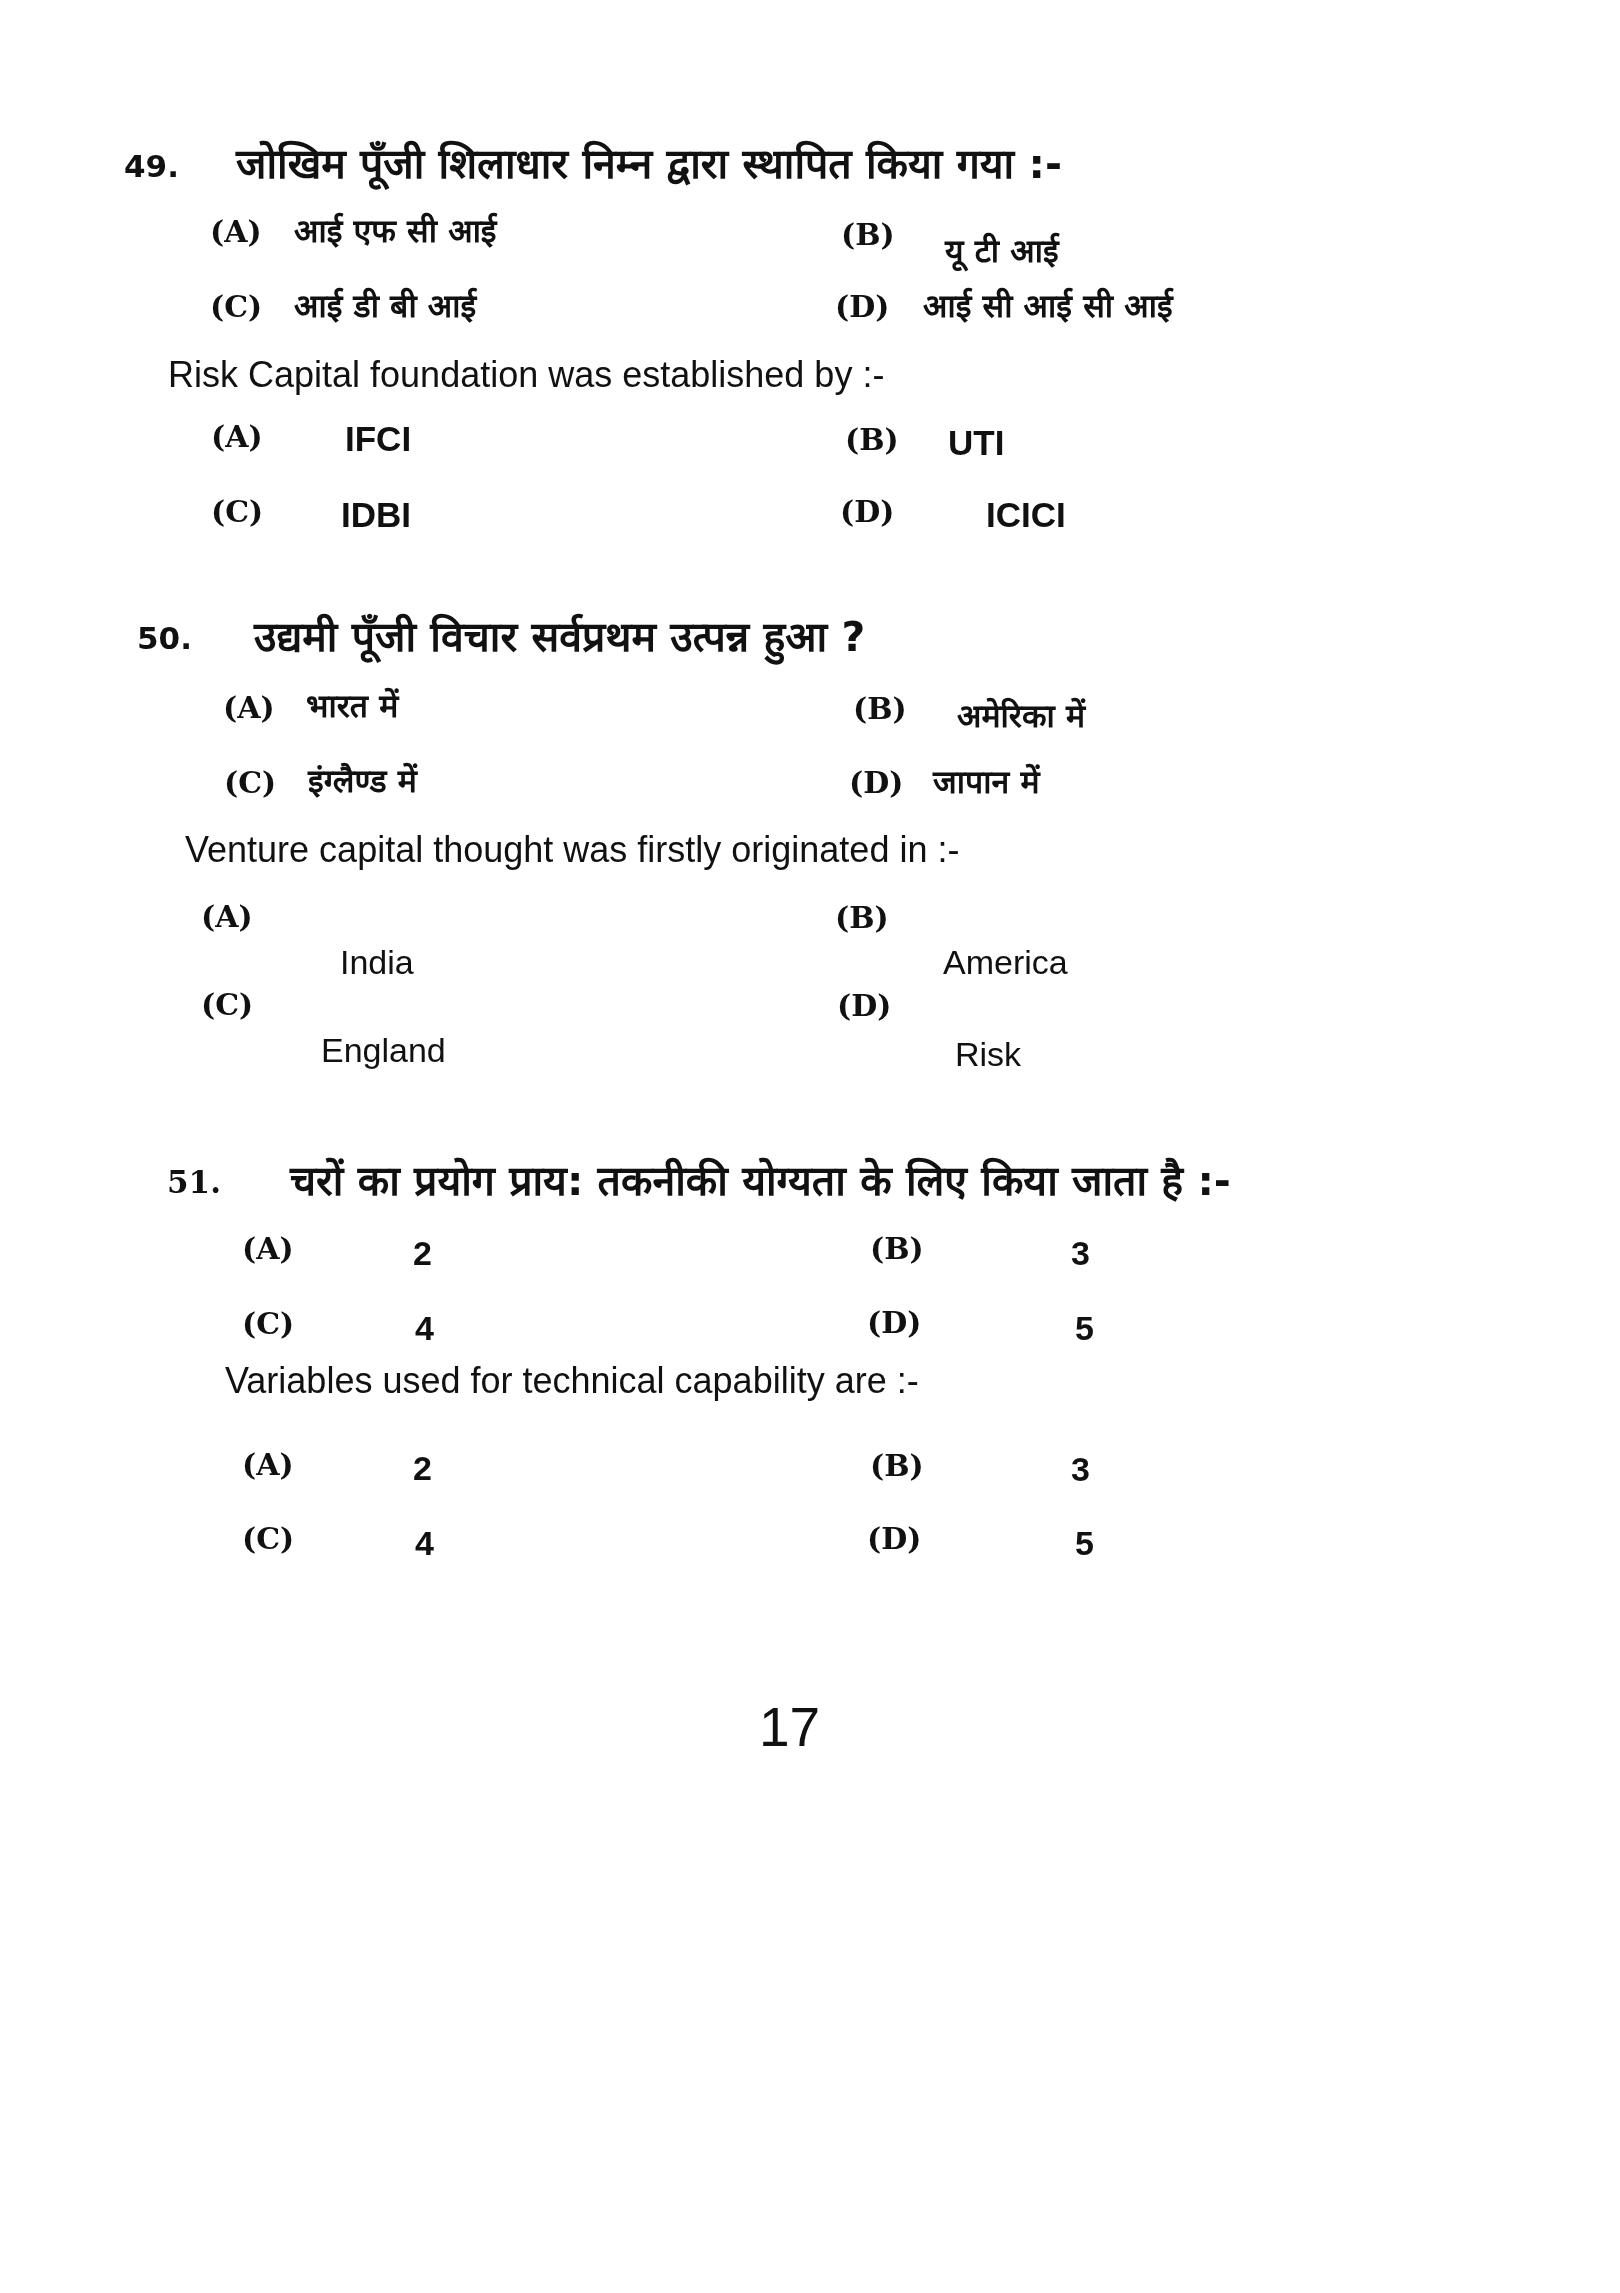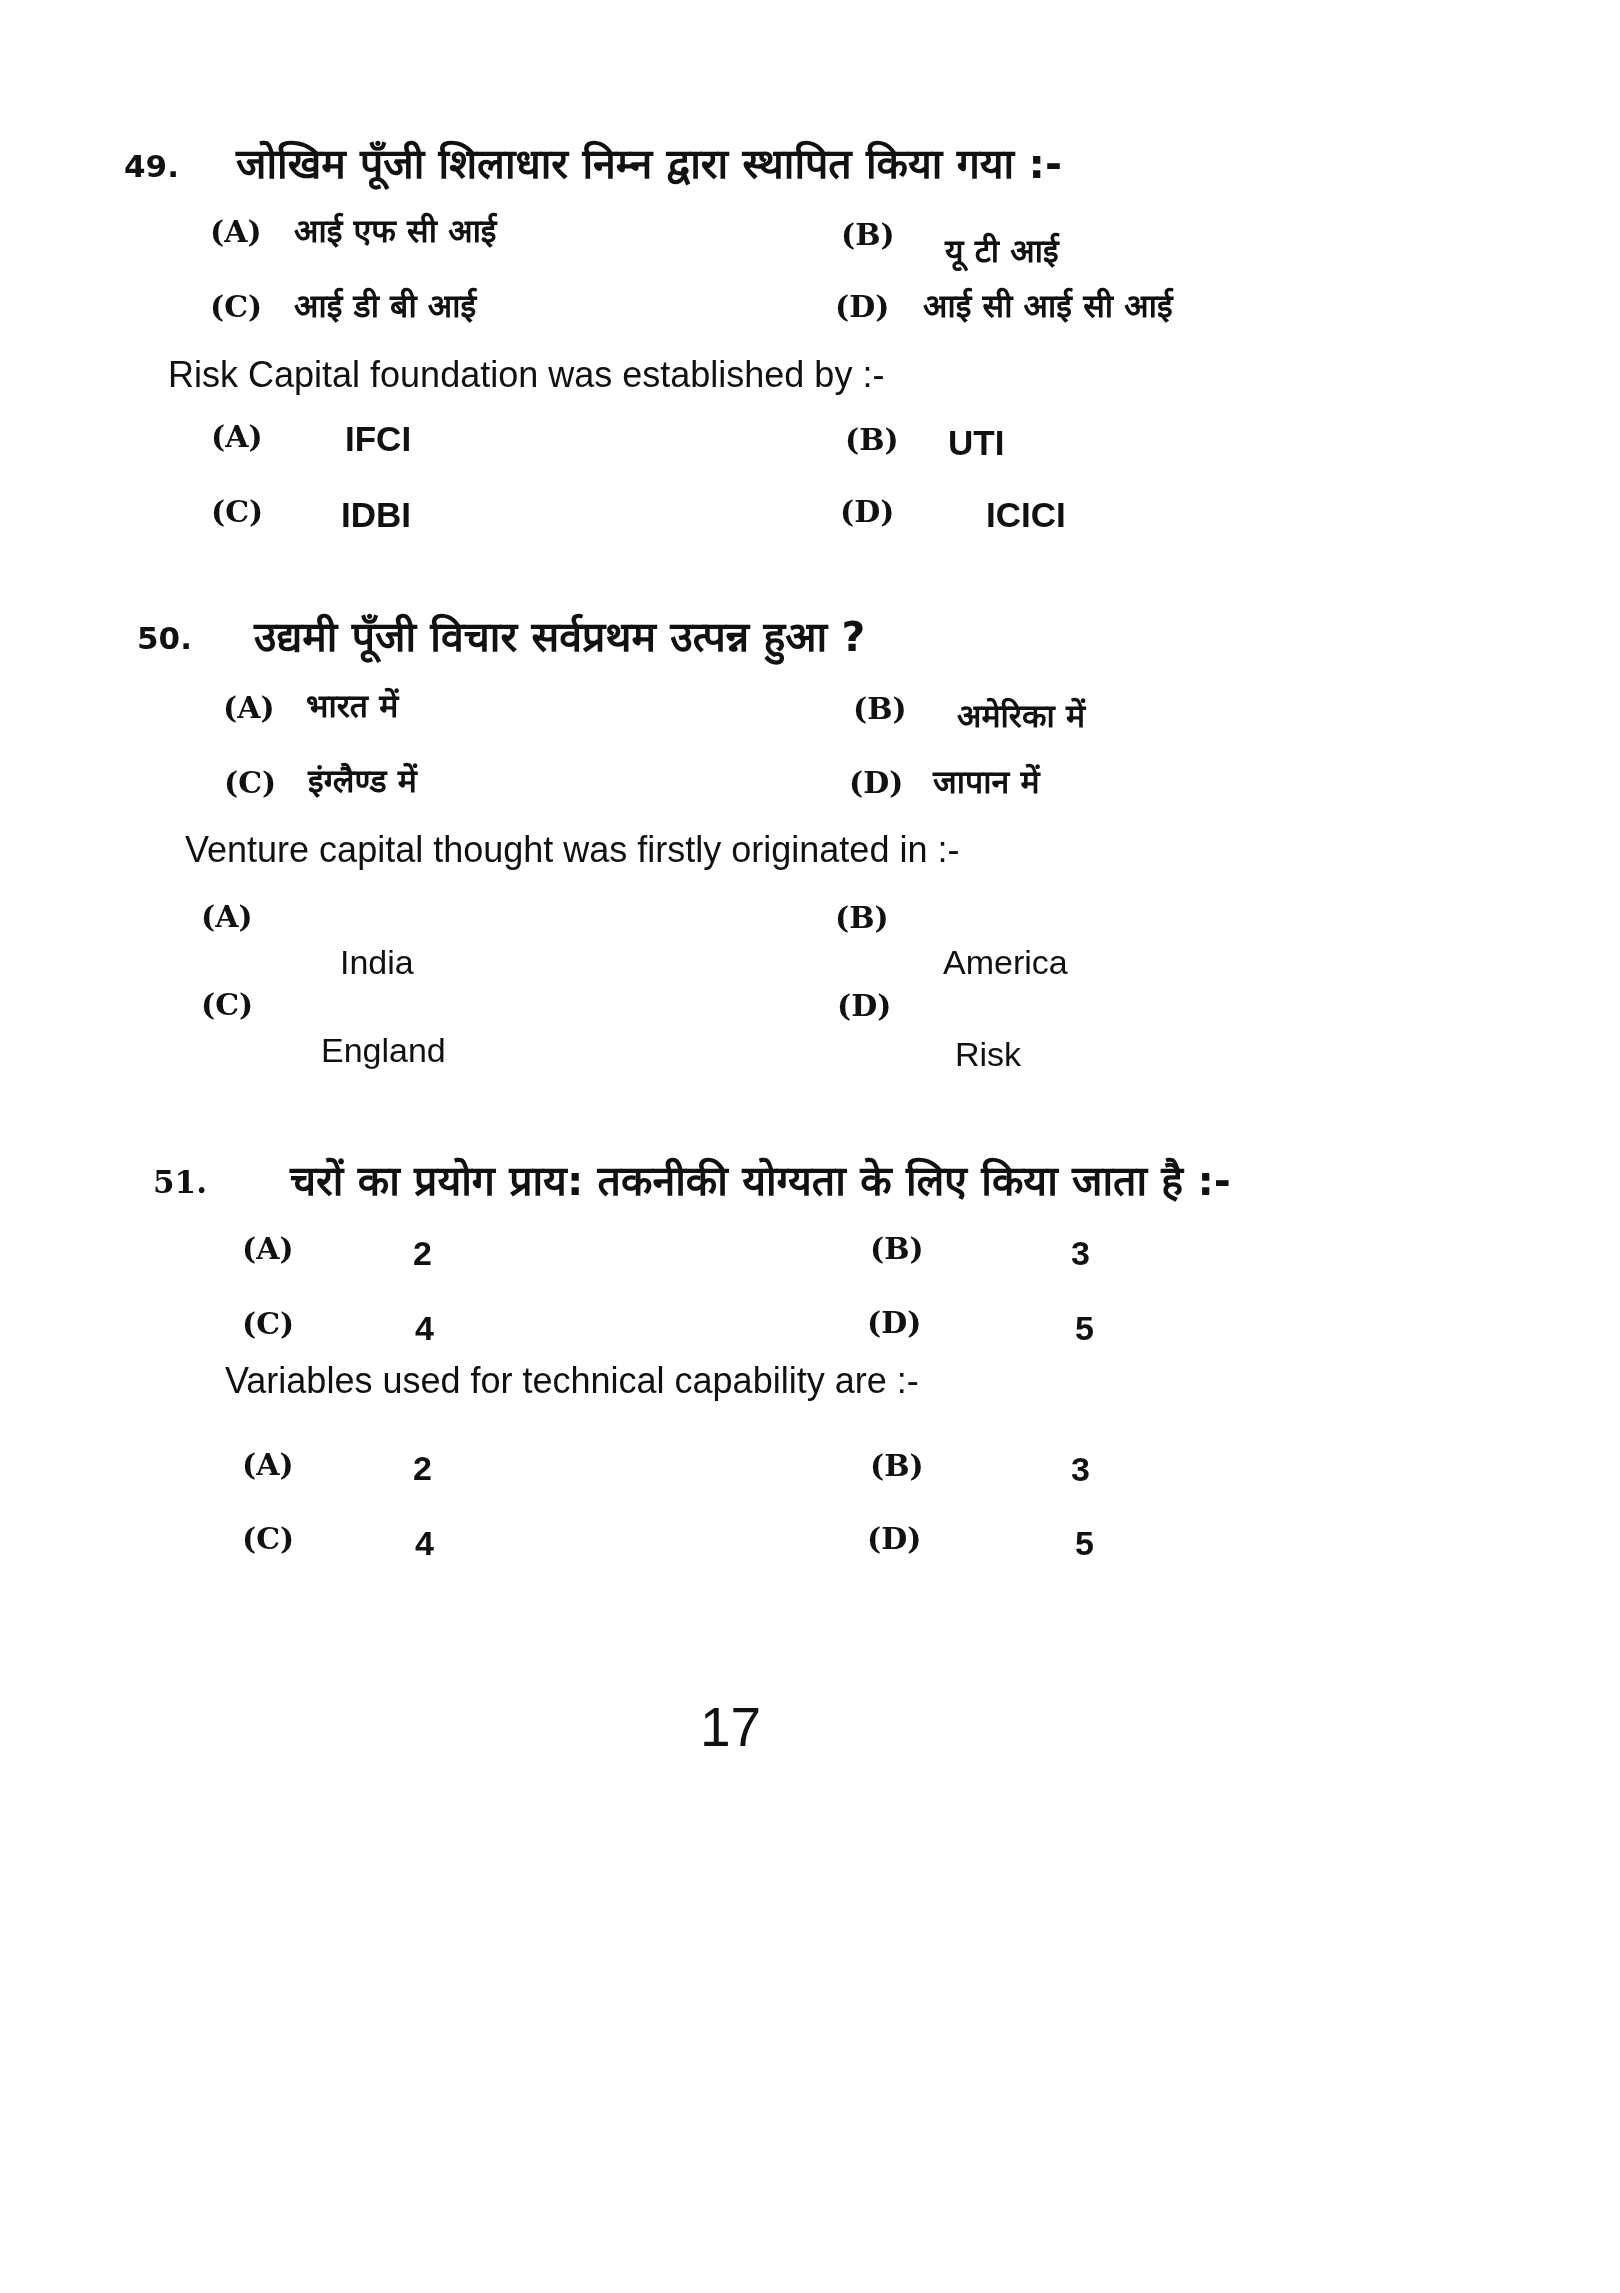--- a/index.html
+++ b/index.html
@@ -63,21 +63,21 @@
   <span class="abs eng-opt" style="left:340px; top:900px;">India</span>
   <span class="abs opt-label" style="left:835px; top:898px;">(B)</span>
   <span class="abs eng-opt" style="left:943px; top:900px;">America</span>
   <span class="abs opt-label" style="left:201px; top:985px;">(C)</span>
   <span class="abs eng-opt" style="left:321px; top:988px;">England</span>
   <span class="abs opt-label" style="left:837px; top:986px;">(D)</span>
   <span class="abs eng-opt" style="left:955px; top:992px;">Risk</span>
 </div>
 
 <div>
-  <span class="abs qnum serif" style="left:153px; top:1163px;">51.</span>
+  <span class="abs qnum serif" style="left:167px; top:1163px;">51.</span>
   <span class="abs hindi-q" style="left:250px; top:1160px;">चरों का प्रयोग प्राय: तकनीकी योग्यता के लिए किया जाता है :-</span>
 
   <span class="abs opt-label" style="left:242px; top:1229px;">(A)</span>
   <span class="abs num-opt" style="left:413px; top:1232px;">2</span>
   <span class="abs opt-label" style="left:870px; top:1229px;">(B)</span>
   <span class="abs num-opt" style="left:1071px; top:1232px;">3</span>
   <span class="abs opt-label" style="left:242px; top:1304px;">(C)</span>
   <span class="abs num-opt" style="left:415px; top:1307px;">4</span>
   <span class="abs opt-label" style="left:867px; top:1303px;">(D)</span>
   <span class="abs num-opt" style="left:1075px; top:1307px;">5</span>
@@ -87,14 +87,14 @@
   <span class="abs opt-label" style="left:242px; top:1445px;">(A)</span>
   <span class="abs num-opt" style="left:413px; top:1447px;">2</span>
   <span class="abs opt-label" style="left:870px; top:1446px;">(B)</span>
   <span class="abs num-opt" style="left:1071px; top:1448px;">3</span>
   <span class="abs opt-label" style="left:242px; top:1519px;">(C)</span>
   <span class="abs num-opt" style="left:415px; top:1522px;">4</span>
   <span class="abs opt-label" style="left:867px; top:1519px;">(D)</span>
   <span class="abs num-opt" style="left:1075px; top:1522px;">5</span>
 </div>
 
-<span class="abs page-num" style="left:700px; top:1696px;">17</span>
+<span class="abs page-num" style="left:759px; top:1696px;">17</span>
 
 
 </body></html>

